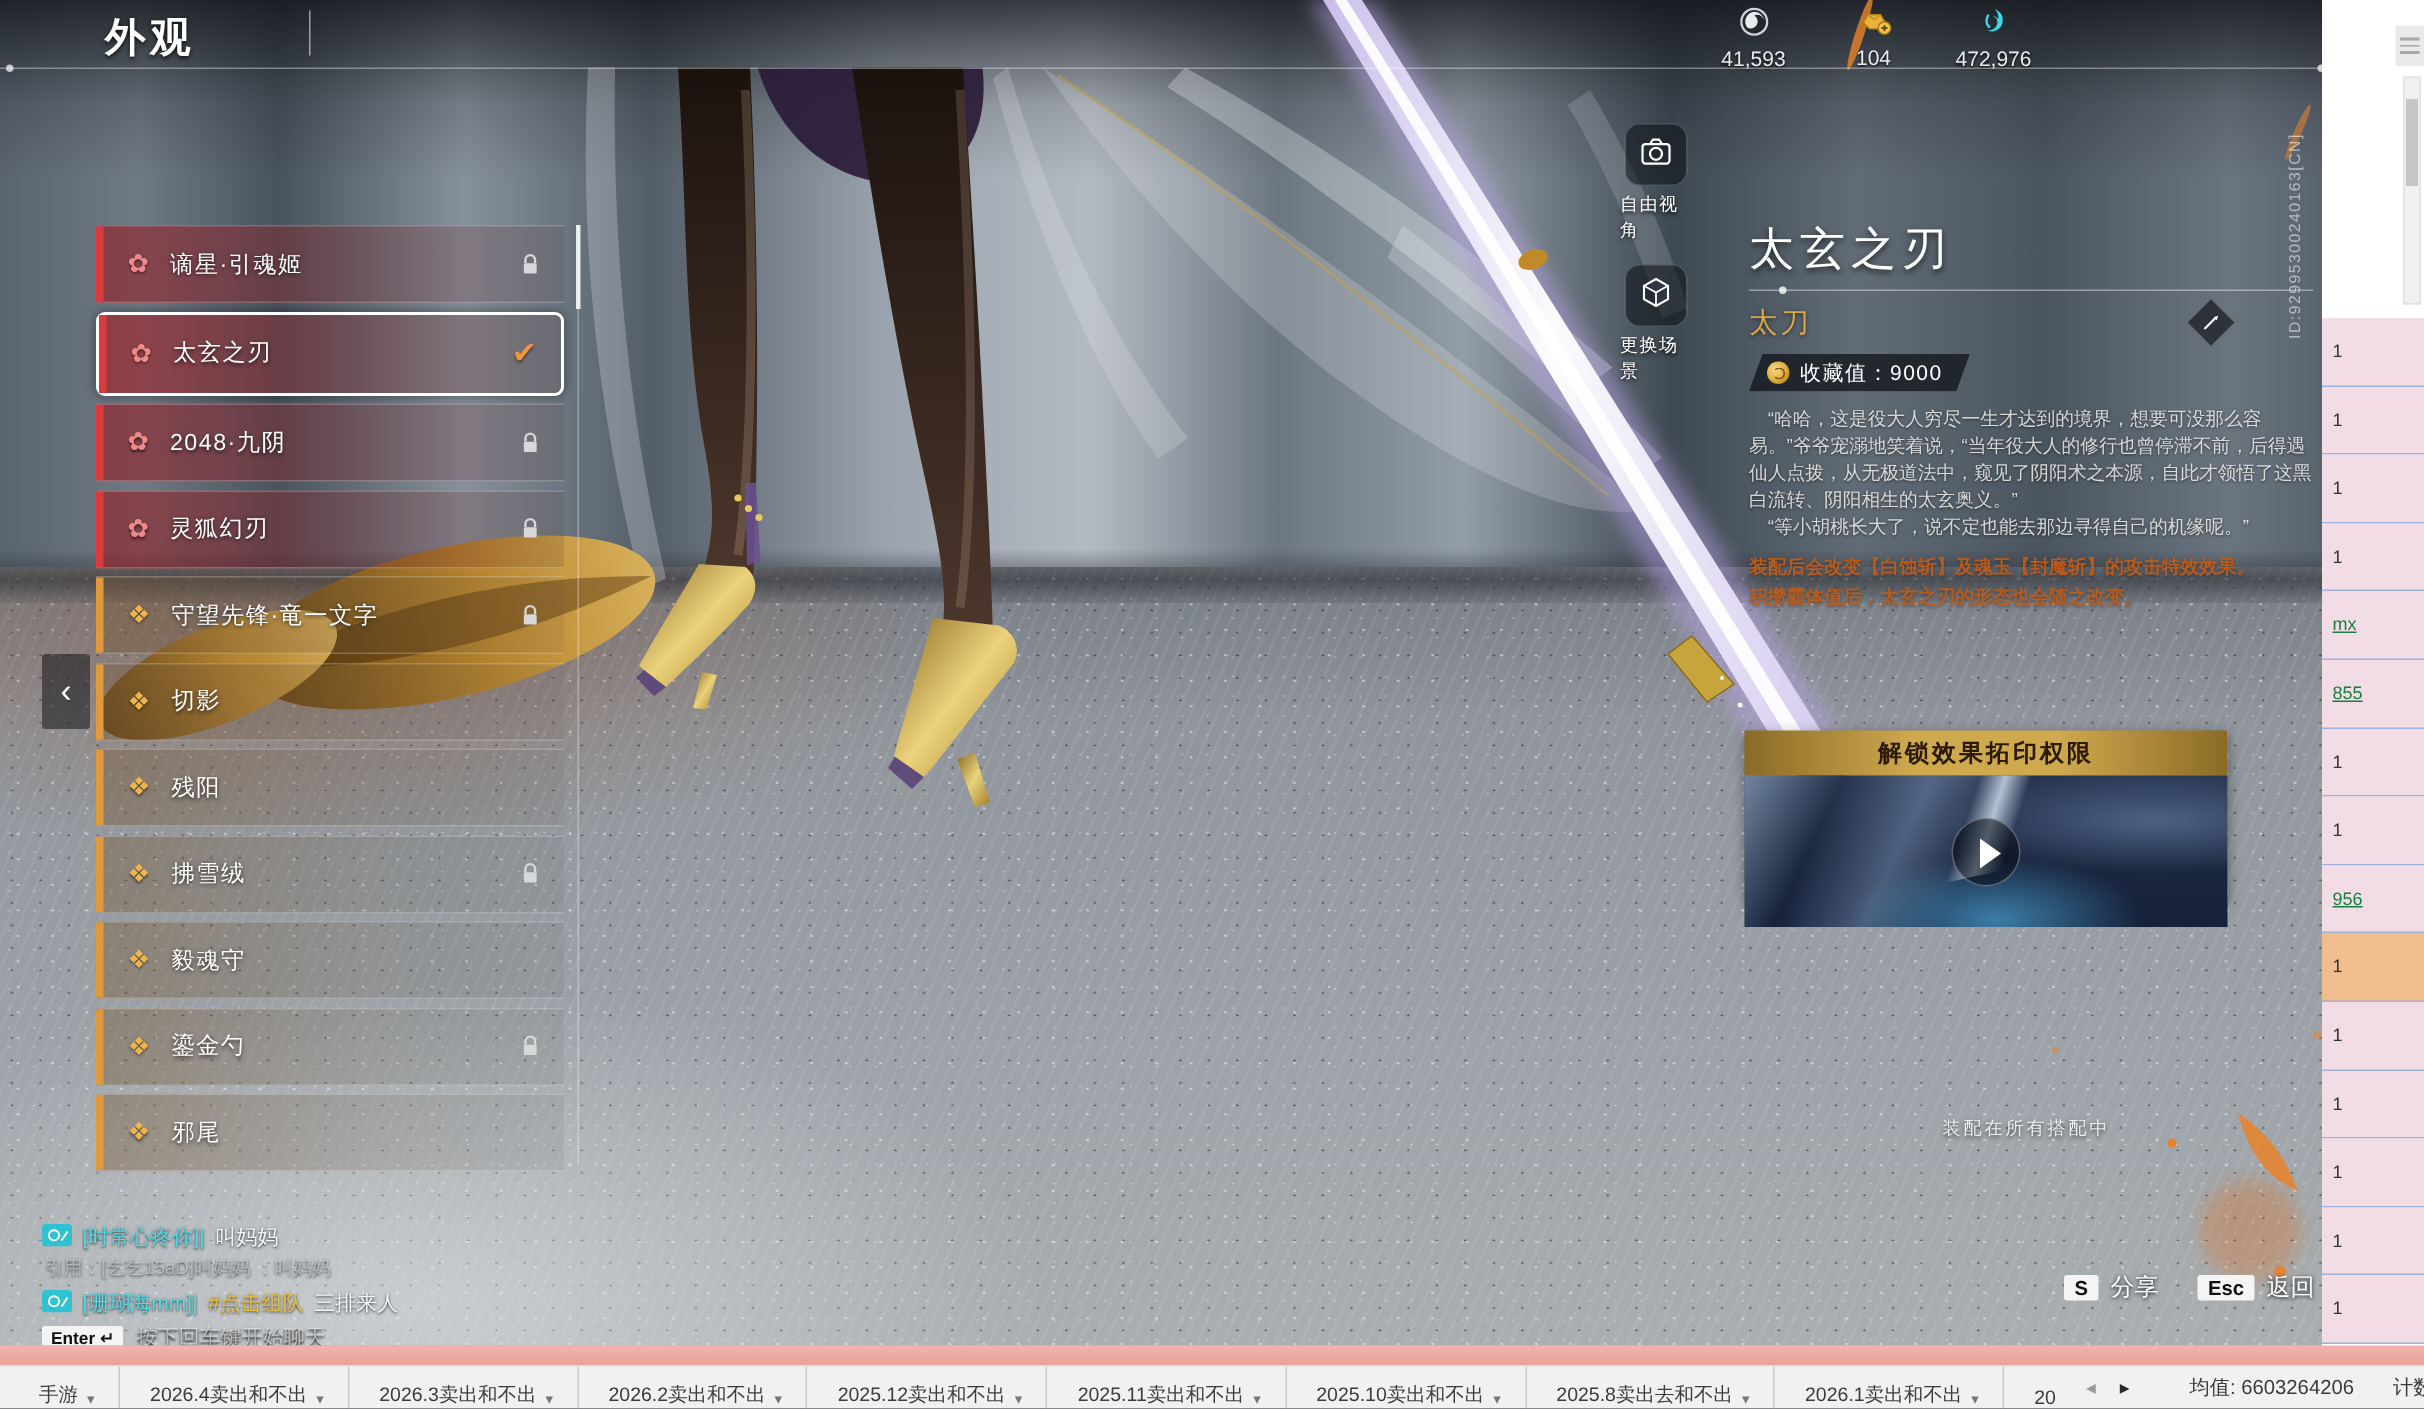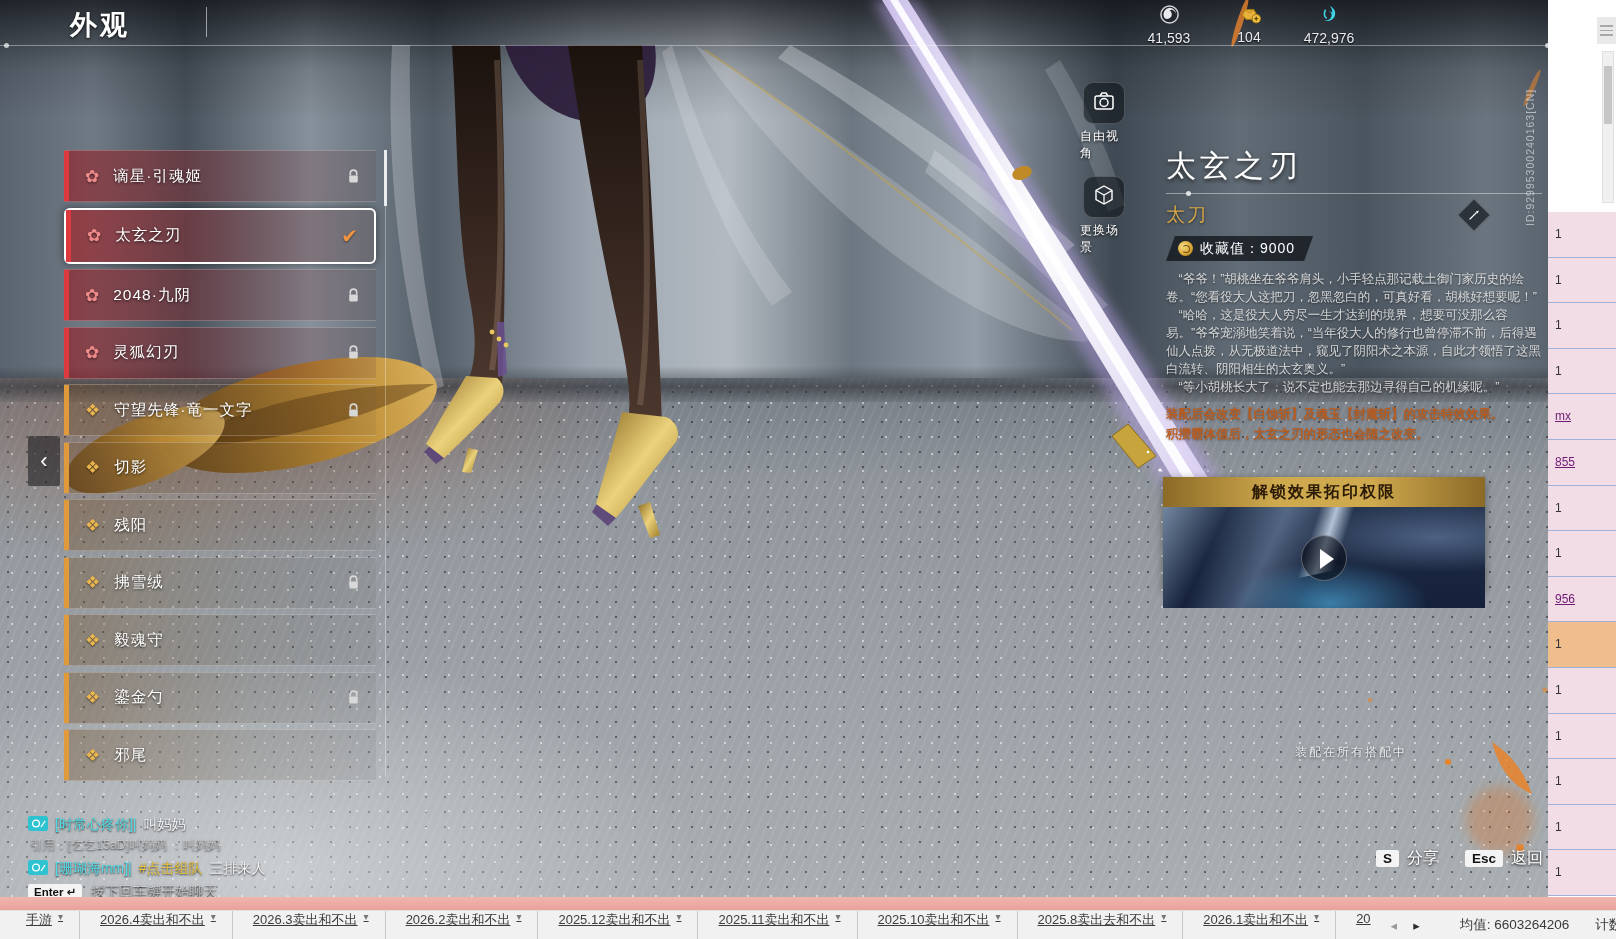--- a/index.html
+++ b/index.html
@@ -85,21 +85,21 @@
     background:rgba(18,22,28,.78); clip-path:polygon(9px 0,100% 0,calc(100% - 9px) 100%,0 100%); }
   .coin-g { width:15px; height:15px; border-radius:50%; background:radial-gradient(circle at 35% 35%, #f8dc84, #d8a432 60%, #8a6414); position:relative; }
   .coin-g::after { content:""; position:absolute; left:3.5px; top:3.5px; width:6px; height:6px; border:1.6px solid rgba(96,64,10,.85);
     border-left-color:transparent; border-radius:50%; }
   .d-badge b { color:#fff; font-size:14px; font-weight:normal; letter-spacing:1px; }
   .lore { margin-top:9px; color:rgba(255,255,255,.78); font-size:12.5px; line-height:18px; text-shadow:0 1px 2px rgba(0,0,0,.55); }
   .lore p { text-indent:1em; }
   .notes { margin-top:10px; color:rgba(186,92,28,.95); font-size:12.5px; line-height:17px; font-weight:bold; text-shadow:0 1px 2px rgba(0,0,0,.3); }
   .notes p { margin-bottom:3px; }
 
-  .video { position:absolute; left:1163px; top:477px; width:322px; height:114px; box-shadow:0 2px 8px rgba(0,0,0,.4); }
+  .video { position:absolute; left:1163px; top:487px; width:322px; height:114px; box-shadow:0 2px 8px rgba(0,0,0,.4); }
   .v-head { height:30px; background:linear-gradient(90deg,#8a6a26,#cfa94e 35%,#cfa94e 65%,#8a6a26);
     display:flex; align-items:center; justify-content:center; color:#2a1a06; font-size:16px; font-weight:bold; letter-spacing:2px; }
   .v-body { position:relative; height:101px; overflow:hidden;
     background:
       radial-gradient(ellipse 140px 60px at 52% 95%, rgba(90,200,255,.55), transparent 70%),
       linear-gradient(115deg, rgba(190,215,240,.5) 0%, transparent 18%, rgba(170,200,235,.35) 34%, transparent 48%),
       radial-gradient(ellipse 200px 50px at 85% 30%, rgba(120,150,190,.5), transparent 70%),
       linear-gradient(180deg,#26344e 0%,#1b2740 55%,#15203a 100%); }
   .v-streak { position:absolute; left:90px; top:-6px; width:150px; height:70px;
     background:linear-gradient(120deg, transparent 40%, rgba(225,240,255,.75) 50%, transparent 60%); transform:rotate(-12deg); }
@@ -136,27 +136,27 @@
   
   .xl-corner { position:absolute; left:1597px; top:17px; width:19px; height:27px; background:#e9e9e9;
     display:flex; flex-direction:column; justify-content:center; gap:3px; padding:0 3px; }
   .xl-corner i { height:1.5px; background:#a8a8a8; }
   .xl-right { position:absolute; left:1548px; top:45px; width:68px; height:865px; background:#fff; overflow:hidden; }
   .xl-scroll { position:absolute; right:2px; top:6px; width:12px; height:152px; background:#f0f0f0; border:1px solid #e0e0e0; }
   .xl-scroll i { display:block; margin:14px 1px 0; height:58px; background:#c6c6c6; }
   .xl-cells { position:absolute; left:0; top:167px; width:68px; }
   .xl-cell { height:45.6px; background:#f2dde7; border-bottom:1px solid #9fb2dc; font-size:12px; color:#333;
     line-height:45px; padding-left:7px; cursor:cell; }
-  .xl-cell.link { color:#701a75; text-decoration:underline; }
+  .xl-cell.link { color:#15803d; text-decoration:underline; }
   .xl-cell.accent { background:#f0bd8d; }
 
   .xl-pink { position:absolute; left:0; top:897px; width:1616px; height:13px; background:linear-gradient(180deg,#f0b5ad,#e8a29a); }
   .xl-tabs { position:absolute; left:0; top:910px; width:1616px; height:29px; background:#f1f1f1; border-top:1px solid #e0e0e0;
     display:flex; align-items:center; padding-left:10px; font-size:13px; color:#3c3c3c; }
-  .xl-tab { display:flex; align-items:flex-start; gap:6px; padding:0 16px; height:100%; cursor:pointer; white-space:nowrap;text-decoration:underline; }
+  .xl-tab { display:flex; align-items:flex-end; gap:6px; padding:0 16px; height:100%; cursor:pointer; white-space:nowrap; }
   .xl-tab + .xl-tab { border-left:1px solid #c9c9c9;padding-left:20px; }
   .tchev { color:#777; font-size:10px; }
   .xl-nav { display:flex; gap:16px; margin-left:4px; font-size:13px; }
   .xl-nav .dis { color:#9a9a9a; cursor:pointer; }
   .xl-nav .en { color:#2a2a2a; cursor:pointer; }
   .xl-status { margin-left:40px; display:flex; gap:26px; font-size:13.5px; color:#3a3a3a; white-space:nowrap; }
 </style>
 </head>
 <body>
 
@@ -421,21 +421,20 @@
               <path d="M3 13L11 5" stroke="#fff" stroke-width="1.6"></path>
               <path d="M10 4l3.5-1.2L12.3 6.3z" fill="#fff"></path>
             </svg>
           </span>
       </div>
       <div class="d-badge">
         <span class="coin-g"></span>
         <b>收藏值：9000</b>
       </div>
       <div class="lore">
-        <p>“爷爷！”胡桃坐在爷爷肩头，小手轻点那记载土御门家历史的绘卷。“您看役大人这把刀，忽黑忽白的，可真好看，胡桃好想要呢！”</p>
         <p>“哈哈，这是役大人穷尽一生才达到的境界，想要可没那么容易。”爷爷宠溺地笑着说，“当年役大人的修行也曾停滞不前，后得遇仙人点拨，从无极道法中，窥见了阴阳术之本源，自此才领悟了这黑白流转、阴阳相生的太玄奥义。”</p>
         <p>“等小胡桃长大了，说不定也能去那边寻得自己的机缘呢。”</p>
       </div>
       <div class="notes">
         <p>装配后会改变【白蚀斩】及魂玉【封魔斩】的攻击特效效果。</p>
         <p>积攒霸体值后，太玄之刃的形态也会随之改变。</p>
       </div>
     </div>
 
     <div class="video">

